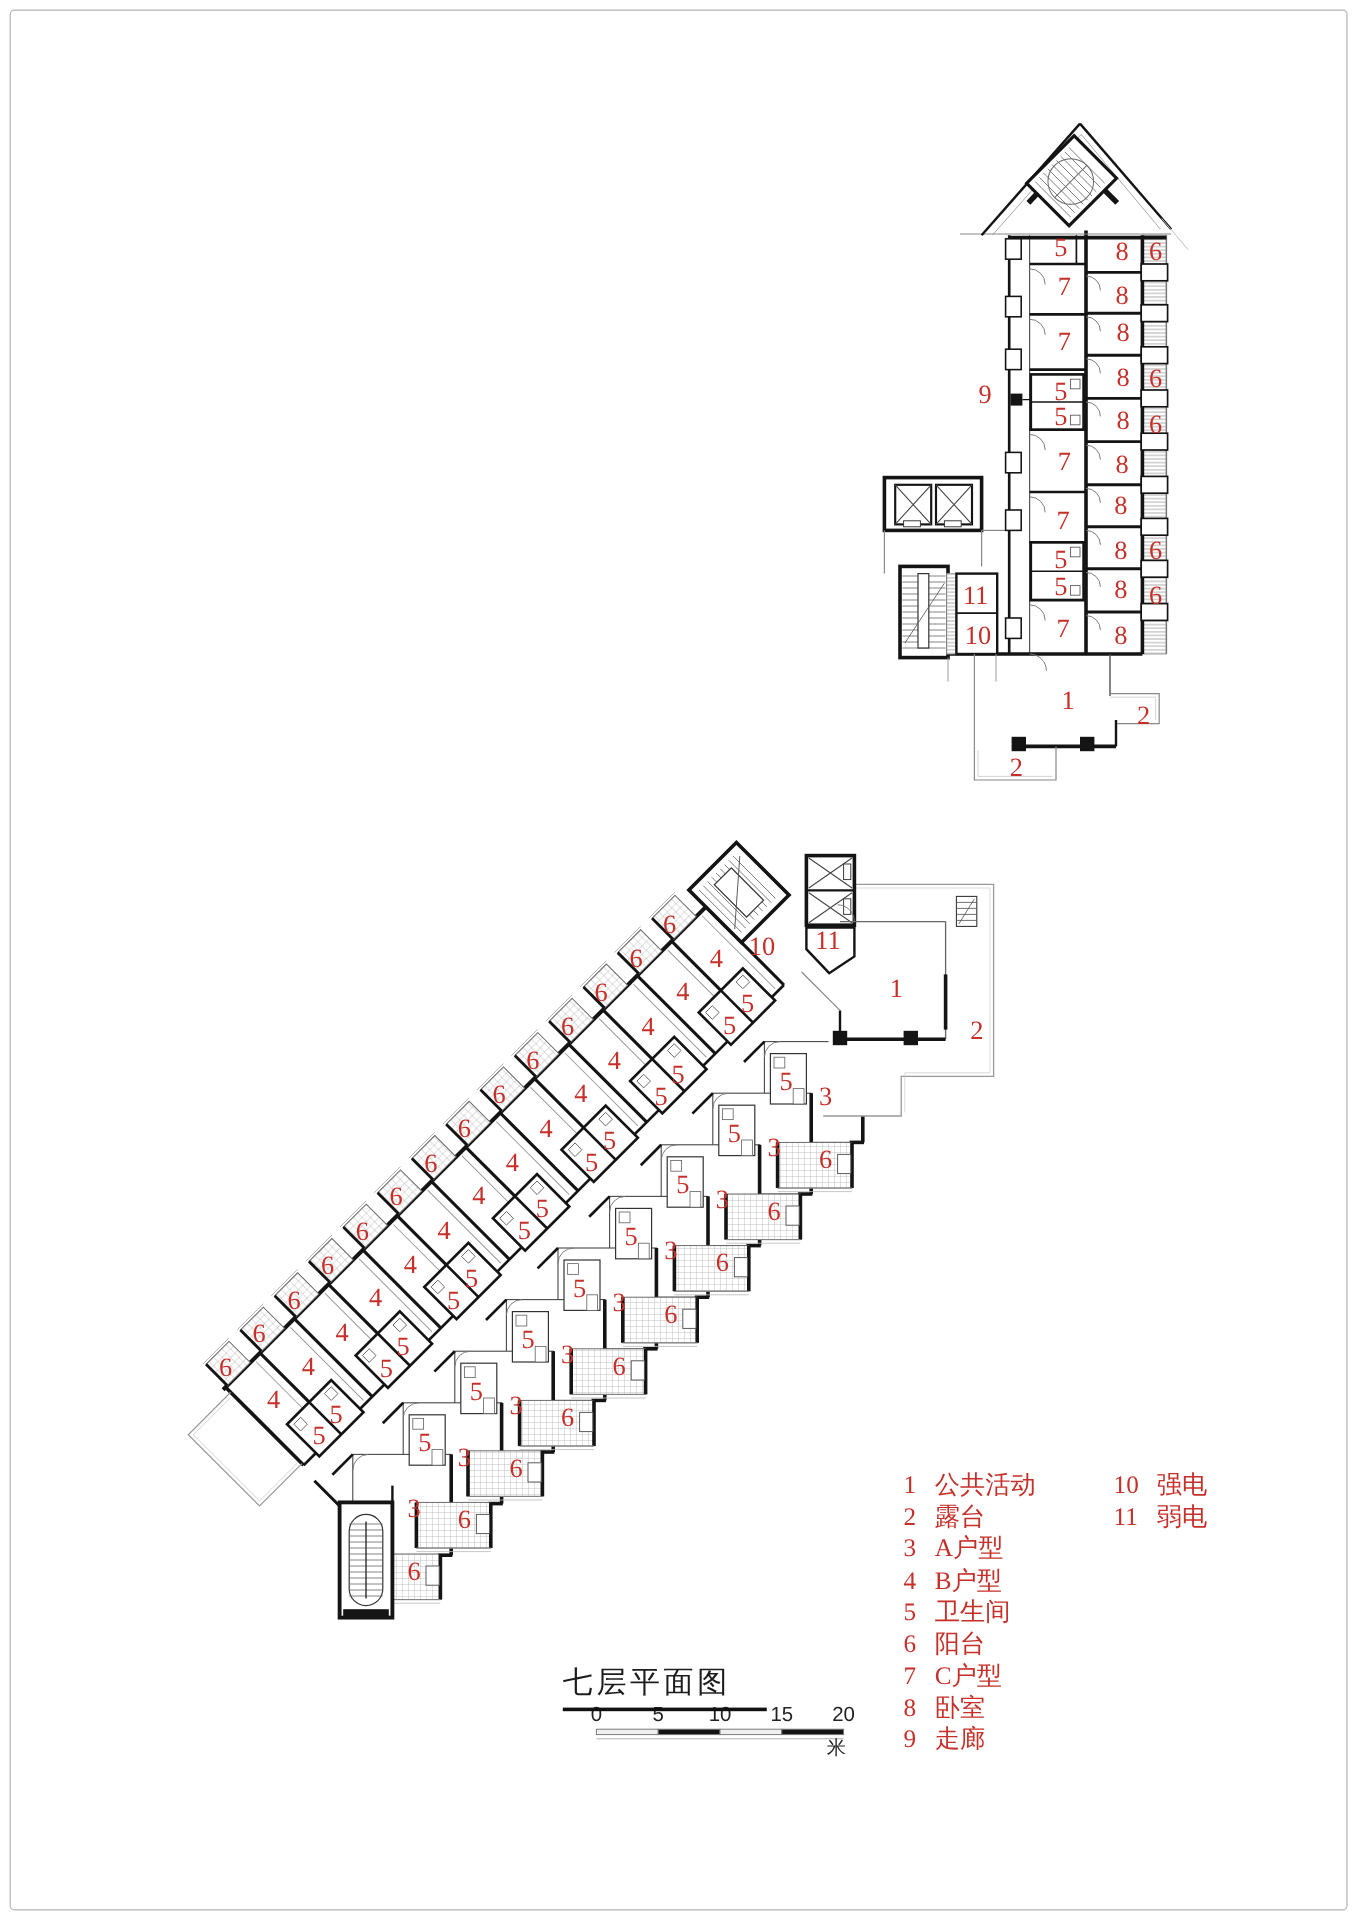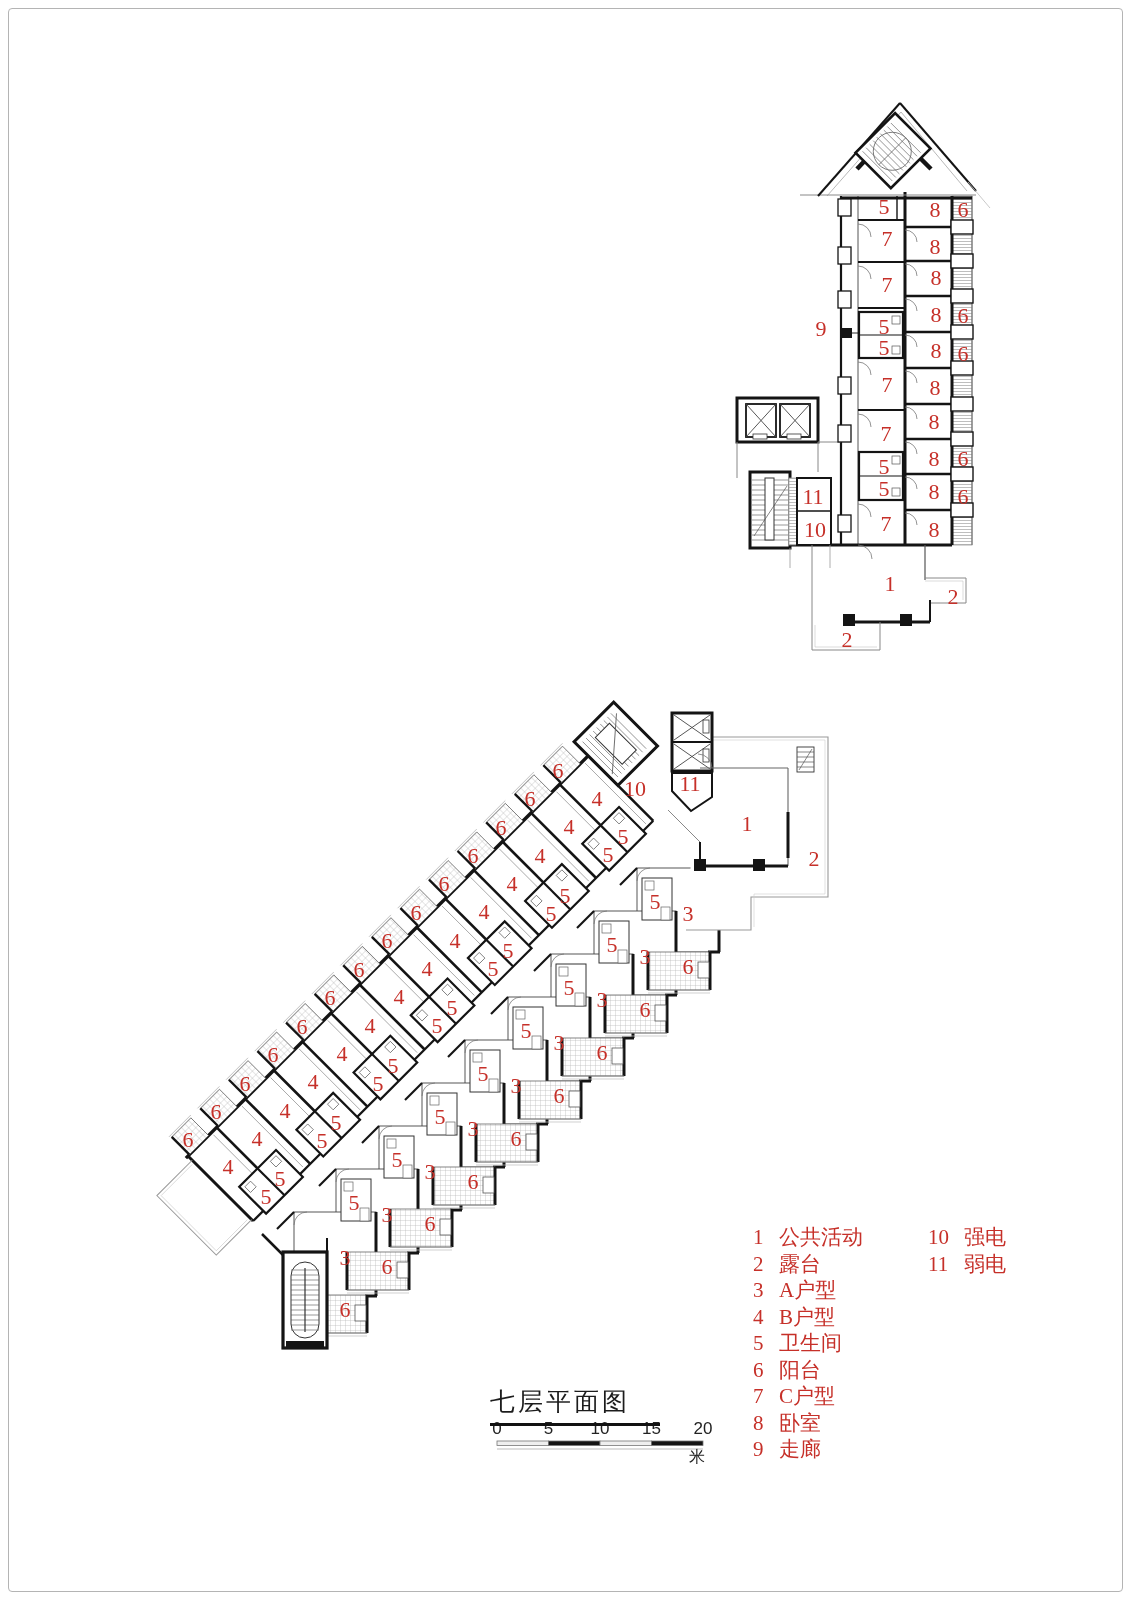--- a/index.html
+++ b/index.html
@@ -7,21 +7,21 @@
         font-family:"Liberation Sans","DejaVu Sans",sans-serif;}
   .page-frame{position:absolute;inset:8px;border:1.5px solid #b4b4b4;border-radius:4px;pointer-events:none;}
   #plan{position:absolute;left:0;top:0;}
   .legend{position:absolute;color:#c63029;font-size:21px;line-height:26.5px;
           font-family:"Liberation Serif","DejaVu Serif",serif;}
   .legend .row{display:flex;white-space:nowrap;}
   .legend .num{display:inline-block;min-width:26px;}
   #legend-col1{left:753px;top:1224px;}
   #legend-col2{left:928px;top:1224px;}
   #legend-col2 .num{min-width:36px;}
-  .title-block{position:absolute;left:490px;top:1385px;color:#1c1c1c;}
+  .title-block{position:absolute;left:469px;top:1385px;color:#1c1c1c;}
   .title-text{font-size:25px;letter-spacing:3px;font-family:"DejaVu Sans",sans-serif;}
   .title-underline{width:170px;height:3px;background:#111;margin-top:5px;}
 </style>
 </head>
 <body>
 
 <div id="page">
   <div class="page-frame"></div>
 
   <svg id="plan" width="1131" height="1600" viewBox="0 0 1131 1600">

